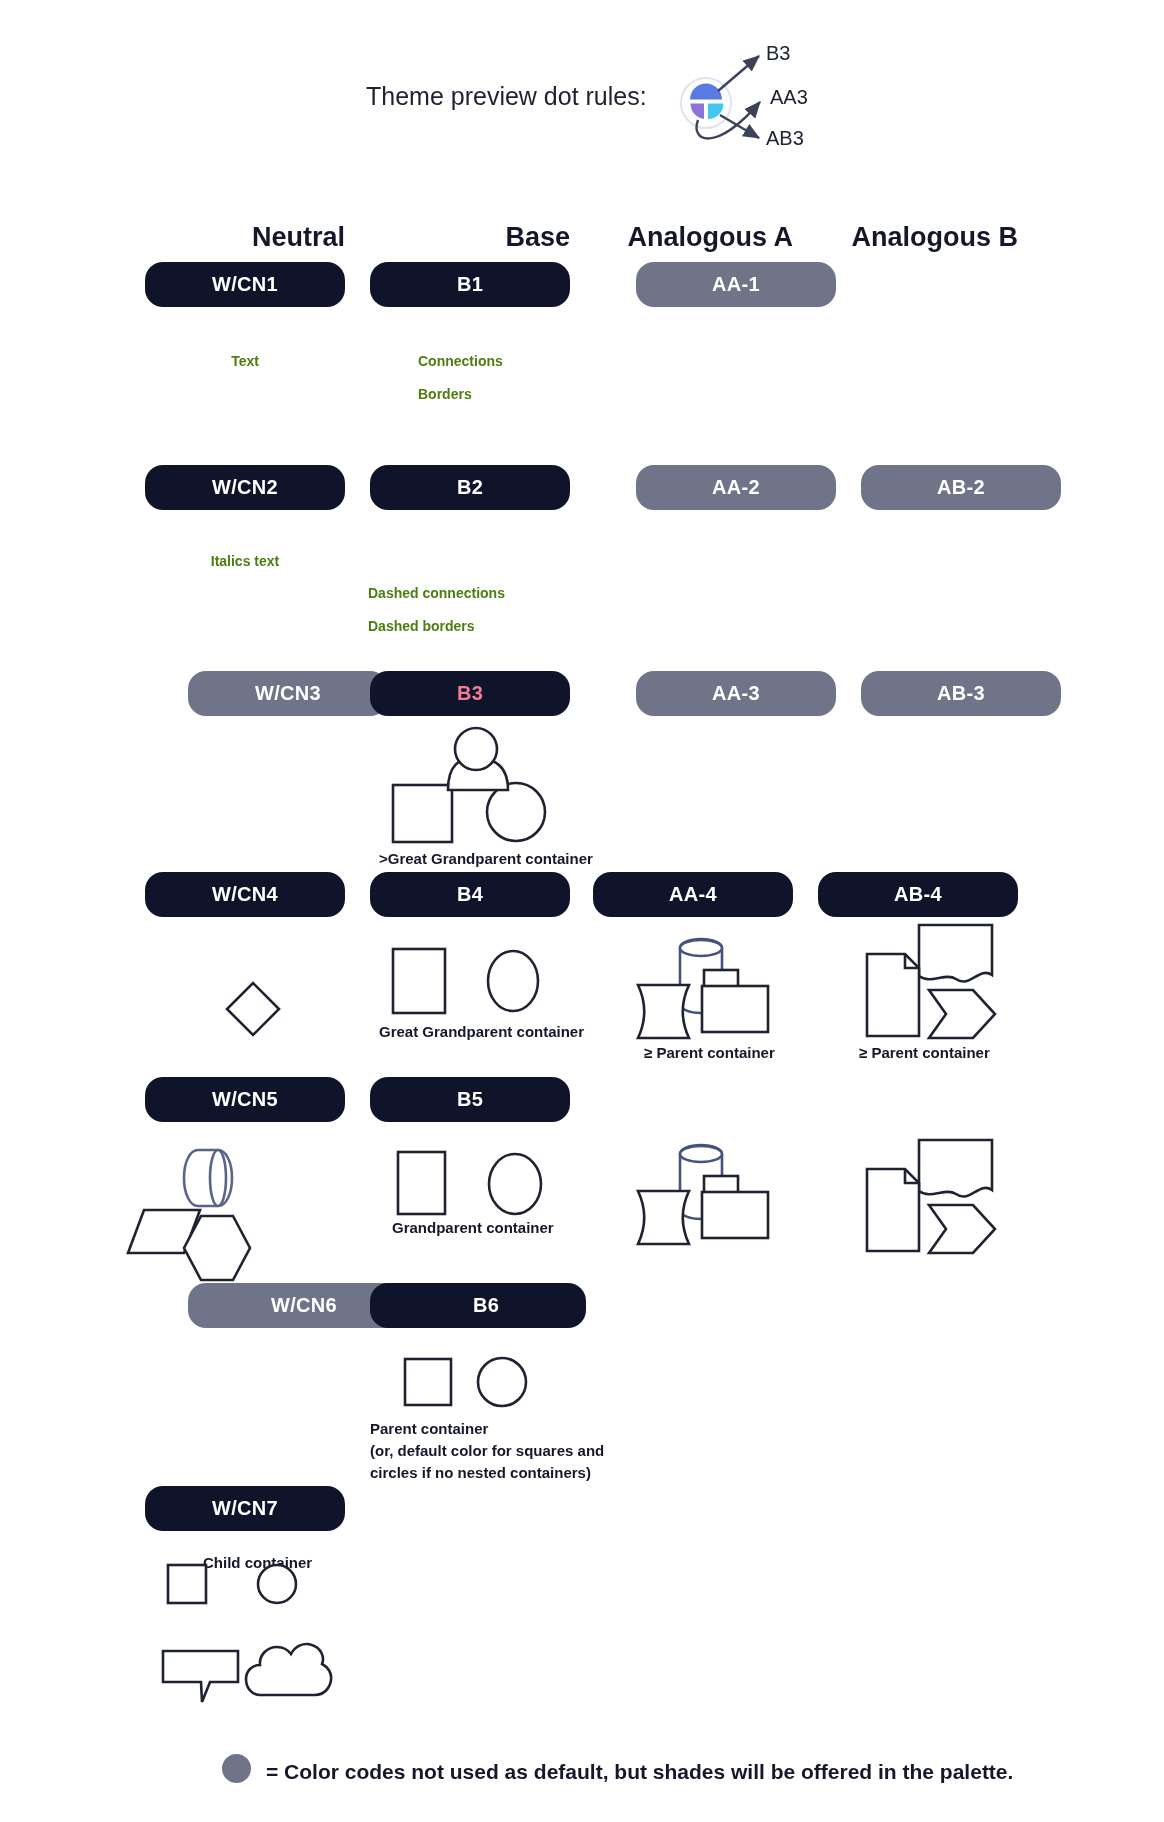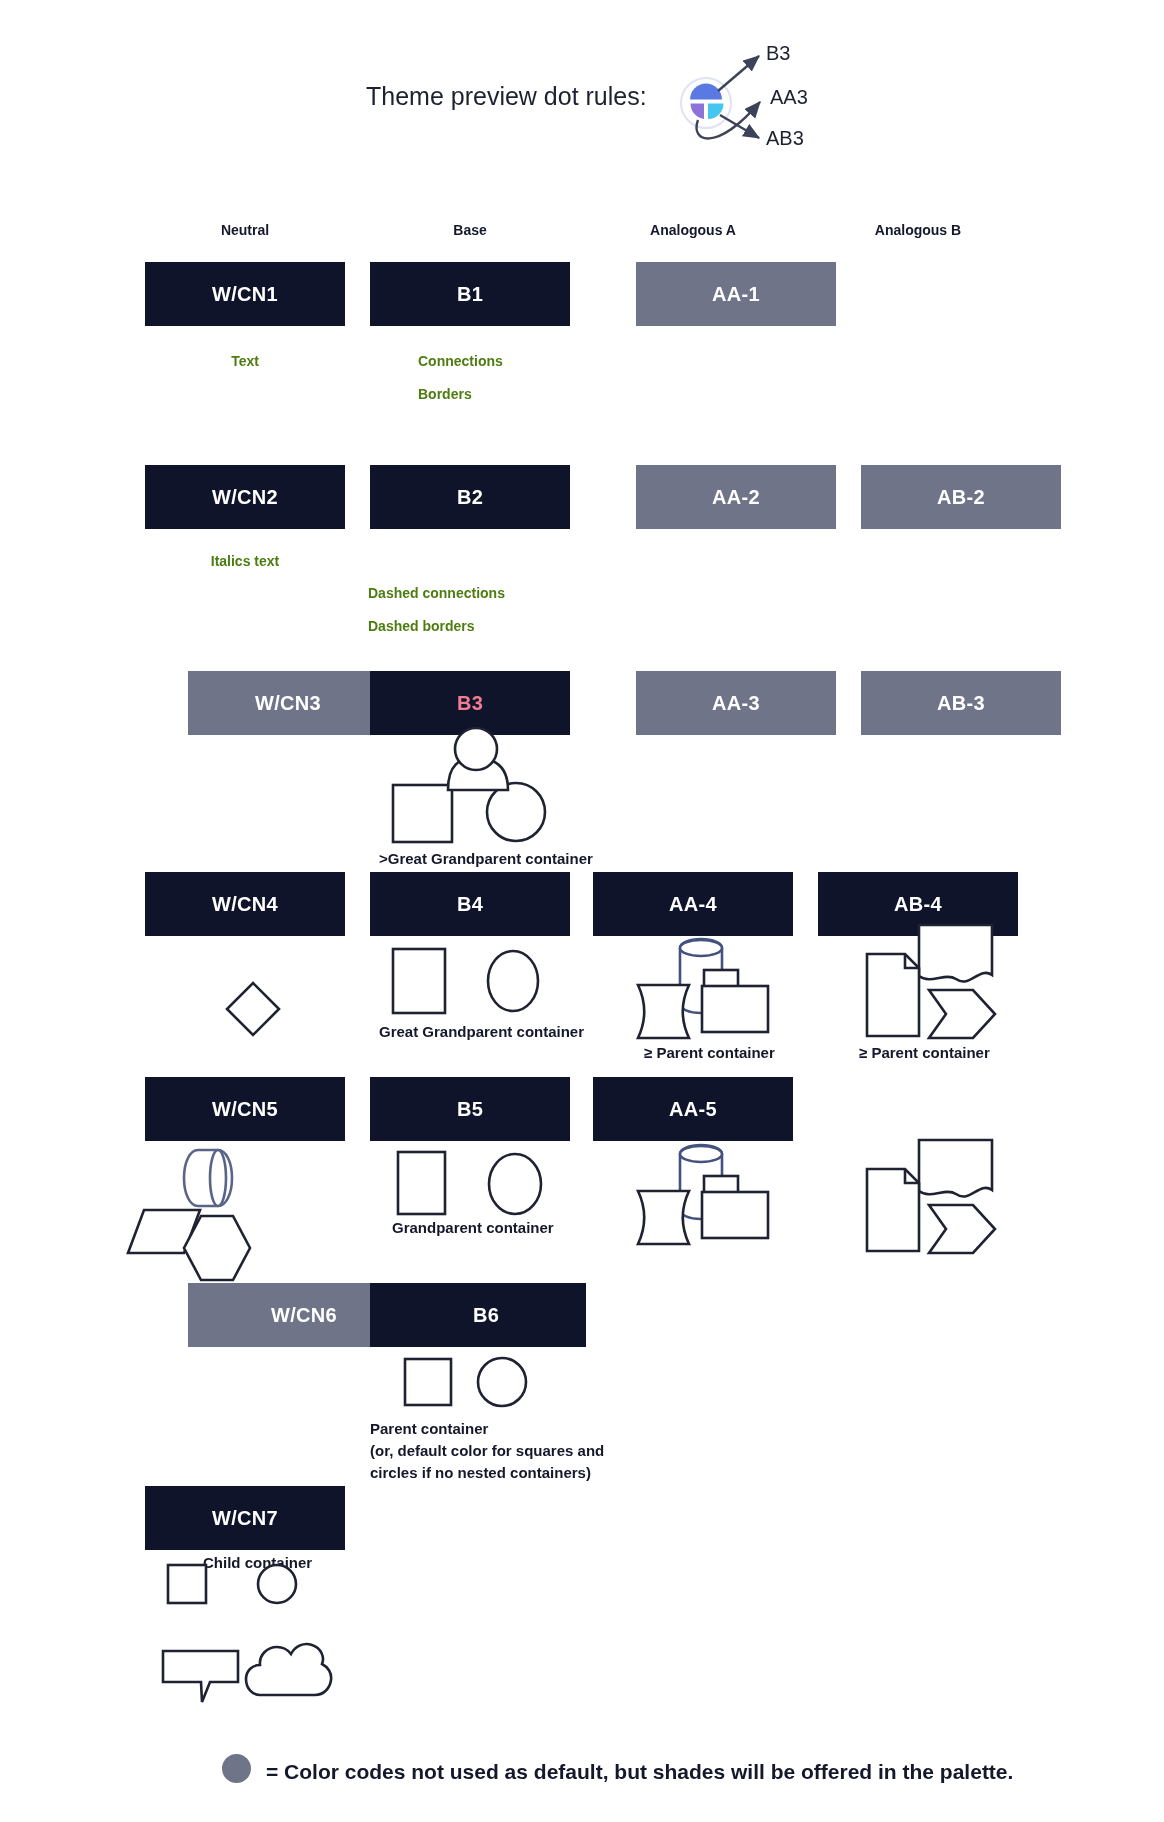--- a/index.html
+++ b/index.html
@@ -2,23 +2,23 @@
 <html><head>
 <meta charset="utf-8">
 <style>
   html,body{margin:0;padding:0;background:#ffffff;}
   .canvas{
     position:relative;width:1164px;height:1822px;background:#ffffff;
     font-family:"Liberation Sans",sans-serif;color:#15182a;overflow:hidden;
   }
   .title{position:absolute;left:366px;top:82px;font-size:25px;color:#1d2130;}
   .legend-label{position:absolute;font-size:20px;color:#1d2130;}
-  .hdr{position:absolute;top:222px;width:200px;text-align:center;font-weight:700;font-size:14px;color:#15182a;}
+  .hdr{position:absolute;top:222px;width:200px;text-align:right;font-weight:700;font-size:27px;color:#15182a;}
   .swatch{
-    position:absolute;width:200px;height:64px;border-radius:0;
+    position:absolute;width:200px;height:45px;border-radius:18px;
     display:flex;align-items:center;justify-content:center;
     font-weight:700;font-size:20px;color:#ffffff;letter-spacing:.3px;
   }
   .dark{background:#10142b;}
   .gray{background:#6f7489;margin-left:43px;}
   .pink{color:#f17d95;}
   .col-n{left:145px;}  .col-b{left:370px;}  .col-aa{left:593px;}  .col-ab{left:818px;}
   .r1{top:262px;} .r2{top:465px;} .r3{top:671px;} .r4{top:872px;}
   .r5{top:1077px;} .r6{top:1283px;padding-left:16px;} .r7{top:1486px;}
   .cap{position:absolute;font-weight:700;font-size:14px;line-height:33px;white-space:pre-line;color:#4d7c0f;}
@@ -72,21 +72,20 @@
   <div class="swatch gray col-aa r3">AA-3</div>
   <div class="swatch gray col-ab r3">AB-3</div>
 
   <div class="swatch dark col-n r4">W/CN4</div>
   <div class="swatch dark col-b r4">B4</div>
   <div class="swatch dark col-aa r4">AA-4</div>
   <div class="swatch dark col-ab r4">AB-4</div>
 
   <div class="swatch dark col-n r5">W/CN5</div>
   <div class="swatch dark col-b r5">B5</div>
-  <div class="swatch dark col-aa r5">AA-5</div>
 
   <div class="swatch gray col-n r6">W/CN6</div>
   <div class="swatch dark col-b r6">B6</div>
 
   <div class="swatch dark col-n r7">W/CN7</div>
 
   <div class="cap center" style="left:145px;top:345px;">Text</div>
   <div class="cap" style="left:418px;top:345px;">Connections
 Borders</div>
   <div class="cap center" style="left:145px;top:545px;">Italics text</div>

